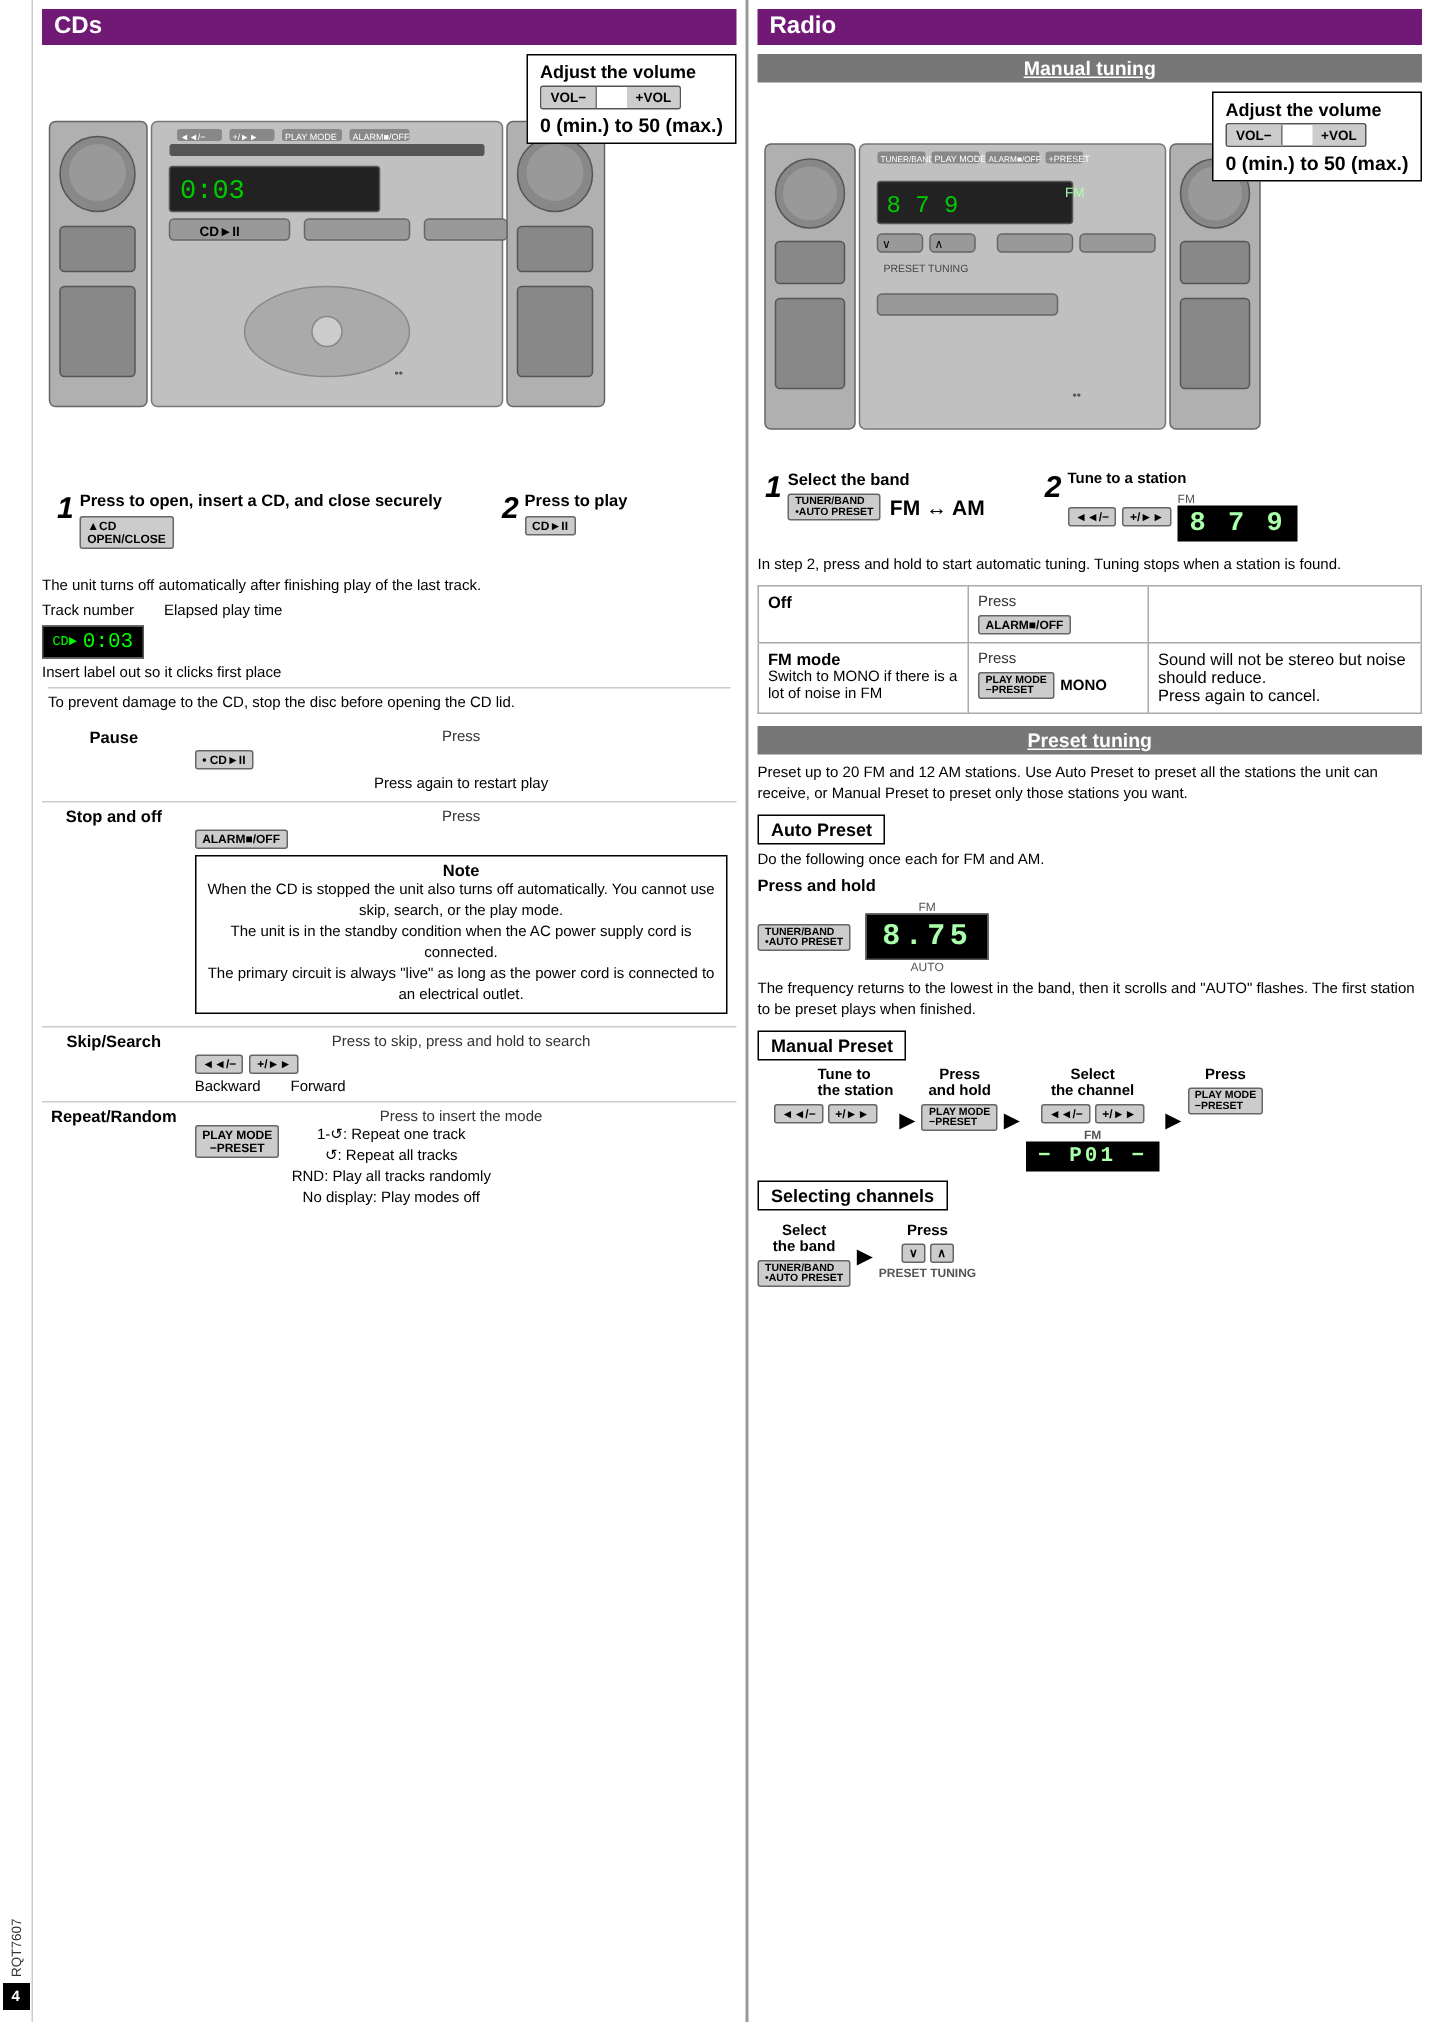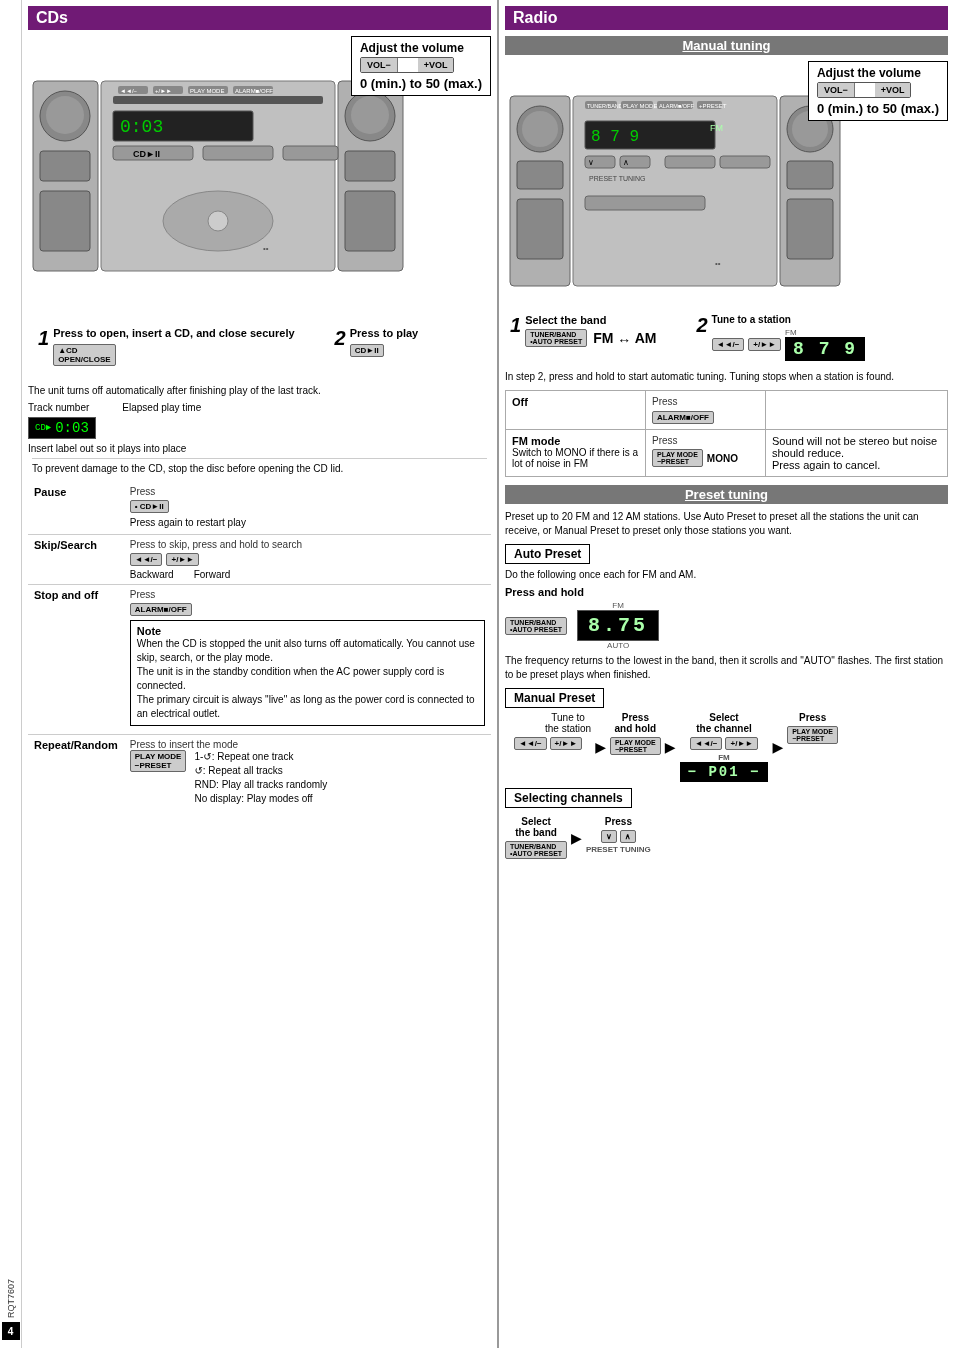--- a/index.html
+++ b/index.html
@@ -106,20 +106,21 @@
     .callout-box-title {
       font-weight: bold;
       font-size: 12px;
     }
 
     
     .ops-table {
       width: 100%;
       border-collapse: collapse;
       margin-bottom: 6px;
+      text-align: center;
     }
     .ops-table td {
       padding: 4px 6px;
       vertical-align: top;
       font-size: 11px;
     }
     .ops-table tr:not(:last-child) td {
       border-bottom: 1px solid #ccc;
     }
     .ops-label {
@@ -223,21 +224,21 @@
     .inline-img-row {
       display: flex;
       align-items: center;
       gap: 4px;
       margin: 3px 0;
     }
 
     .track-info-row {
       display: flex;
       align-items: center;
-      gap: 33px;
+      gap: 20px;
       font-size: 10px;
       margin: 4px 0;
     }
 
     .cd-display {
       display: inline-flex;
       align-items: center;
       gap: 4px;
       background: #000;
       color: #0f0;
@@ -439,65 +440,65 @@
         <span>Track number</span>
         <span>Elapsed play time</span>
       </div>
       <div style="margin-bottom:4px; display:flex; align-items:center; gap:6px;">
         <div class="cd-display">
           <span class="cd-indicator">CD►</span>
           <span>0:03</span>
         </div>
       </div>
 
-      <div class="insert-label-text">Insert label out so it plays into place</div>
+      <div class="insert-label-text">Insert label out so it clicks first place</div>
 
       <div class="prevent-damage-text">To prevent damage to the CD, stop the disc before opening the CD lid.</div>
 
       <table class="ops-table">
 
         <tbody>
             <tr>
           <td class="ops-label">Pause</td>
           <td>
             <div class="press-label">Press</div>
             <div class="inline-img-row">
               <div class="small-btn">• CD►II</div>
             </div>
             <div class="info-text">Press again to restart play</div>
           </td>
         </tr>
 
         <tr>
+          <td class="ops-label">Stop and off</td>
+          <td>
+            <div class="press-label">Press</div>
+            <div class="inline-img-row">
+              <div class="small-btn">ALARM■/OFF</div>
+            </div>
+            <div class="note-box">
+              <div class="note-title">Note</div>
+              <div class="info-text">When the CD is stopped the unit also turns off automatically. You cannot use skip, search, or the play mode.</div>
+              <div class="info-text">The unit is in the standby condition when the AC power supply cord is connected.</div>
+              <div class="info-text">The primary circuit is always "live" as long as the power cord is connected to an electrical outlet.</div>
+            </div>
+          </td>
+        </tr>
+
+        <tr>
           <td class="ops-label">Skip/Search</td>
           <td>
             <div class="press-label">Press to skip, press and hold to search</div>
             <div class="inline-img-row">
               <div class="small-btn">◄◄/−</div>
               <div class="small-btn">+/►► </div>
             </div>
             <div style="display:flex; gap:20px; font-size:10px;">
               <span>Backward</span>
               <span>Forward</span>
-            </div>
-          </td>
-        </tr>
-
-        <tr>
-          <td class="ops-label">Stop and off</td>
-          <td>
-            <div class="press-label">Press</div>
-            <div class="inline-img-row">
-              <div class="small-btn">ALARM■/OFF</div>
-            </div>
-            <div class="note-box">
-              <div class="note-title">Note</div>
-              <div class="info-text">When the CD is stopped the unit also turns off automatically. You cannot use skip, search, or the play mode.</div>
-              <div class="info-text">The unit is in the standby condition when the AC power supply cord is connected.</div>
-              <div class="info-text">The primary circuit is always "live" as long as the power cord is connected to an electrical outlet.</div>
             </div>
           </td>
         </tr>
 
         <tr>
           <td class="ops-label">Repeat/Random</td>
           <td>
             <div class="press-label">Press to insert the mode</div>
             <div style="display:flex; align-items:flex-start; gap:8px;">
               <div class="small-btn" style="white-space:pre;">PLAY MODE
@@ -666,21 +667,21 @@
 
         <div class="info-text">The frequency returns to the lowest in the band, then it scrolls and "AUTO" flashes. The first station to be preset plays when finished.</div>
       </div>
 
       <div style="margin-bottom:6px;">
         <div class="preset-box">Manual Preset</div>
 
         <div class="preset-tuning-steps">
 
           <div class="p-step">
-            <span style="font-size:10px; font-weight:normal; text-align:center;margin-left:40px;">Tune to<br>the station</span>
+            <span style="font-size:10px; font-weight:bold; text-align:left;margin-left:40px;">Tune to<br>the station</span>
             <div style="display:flex; gap:3px;">
               <div class="small-btn">◄◄/−</div>
               <div class="small-btn">+/►► </div>
             </div>
           </div>
 
           <div class="triangle-arrow">▶</div>
 
           <div class="p-step">
             <span style="font-size:10px; font-weight:bold; text-align:center;">Press<br>and hold</span>

